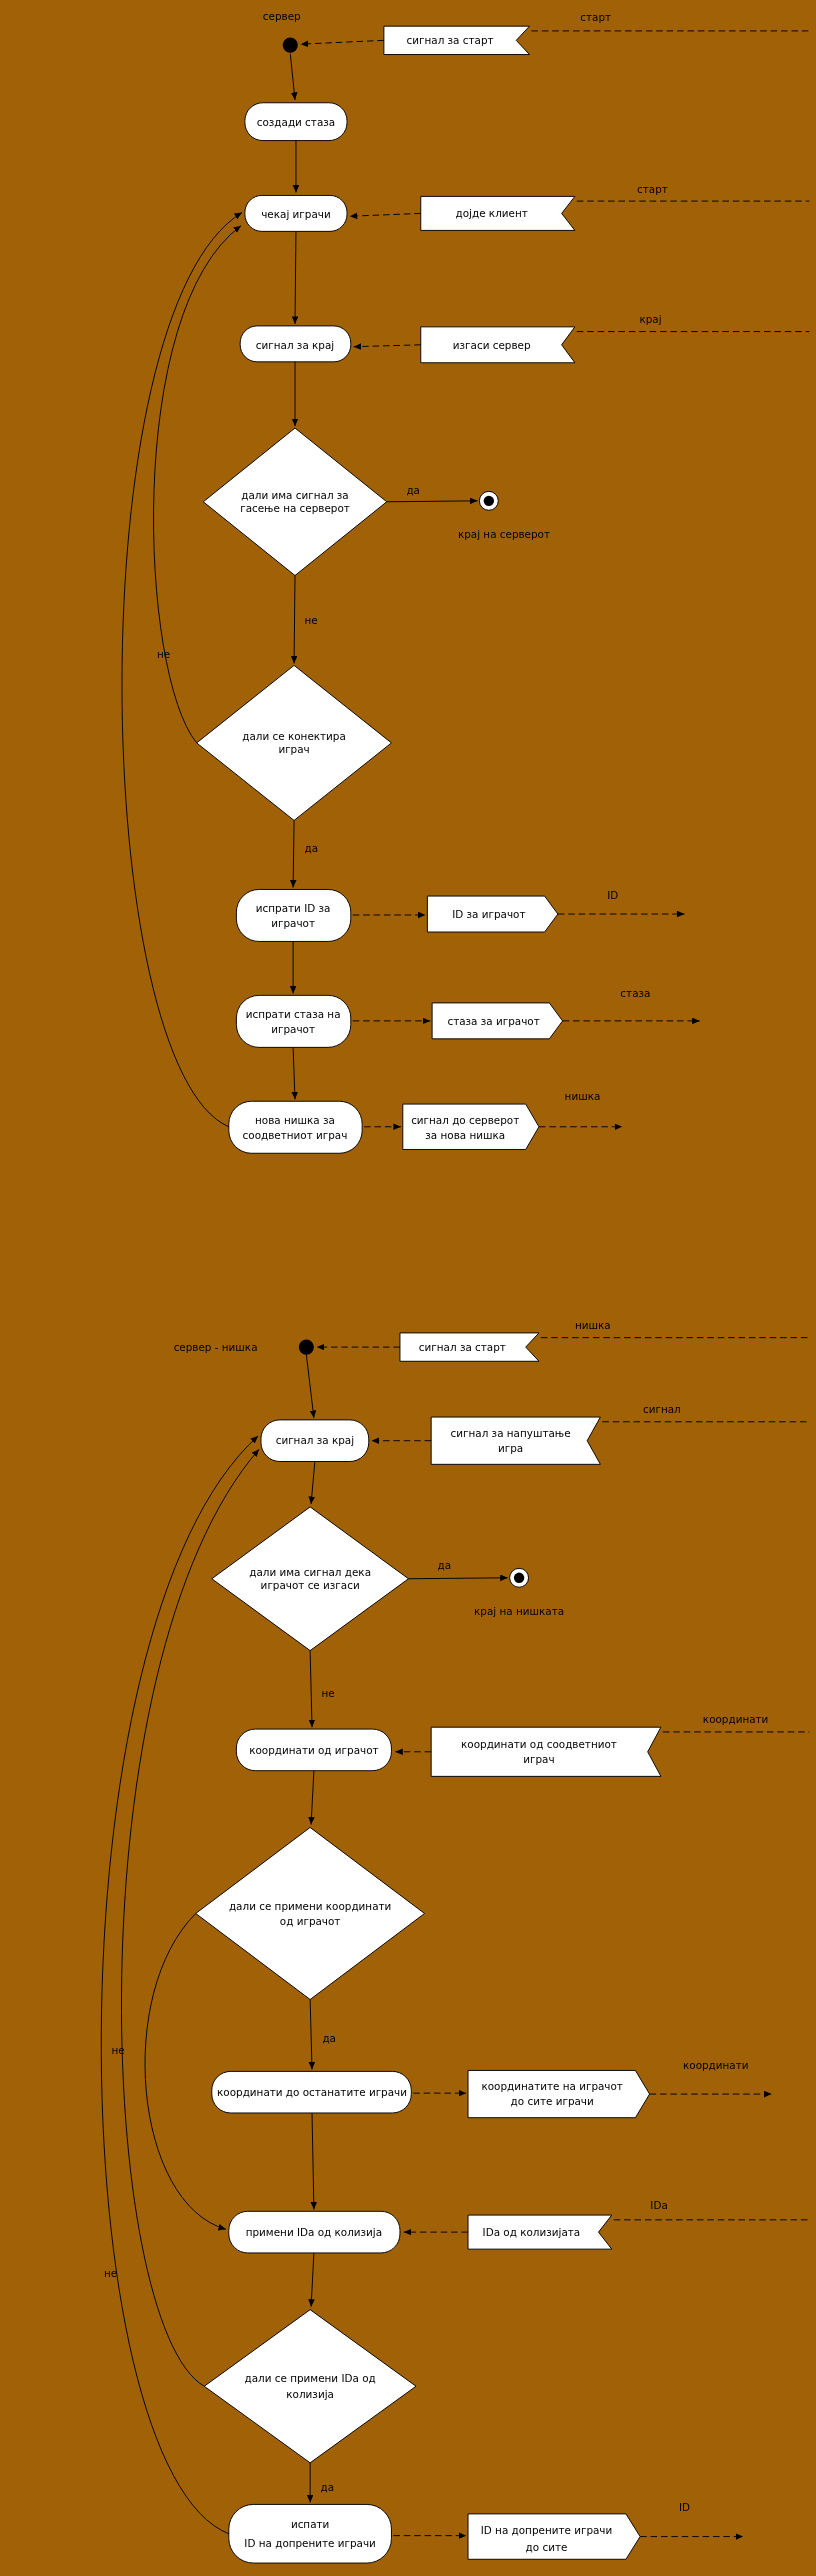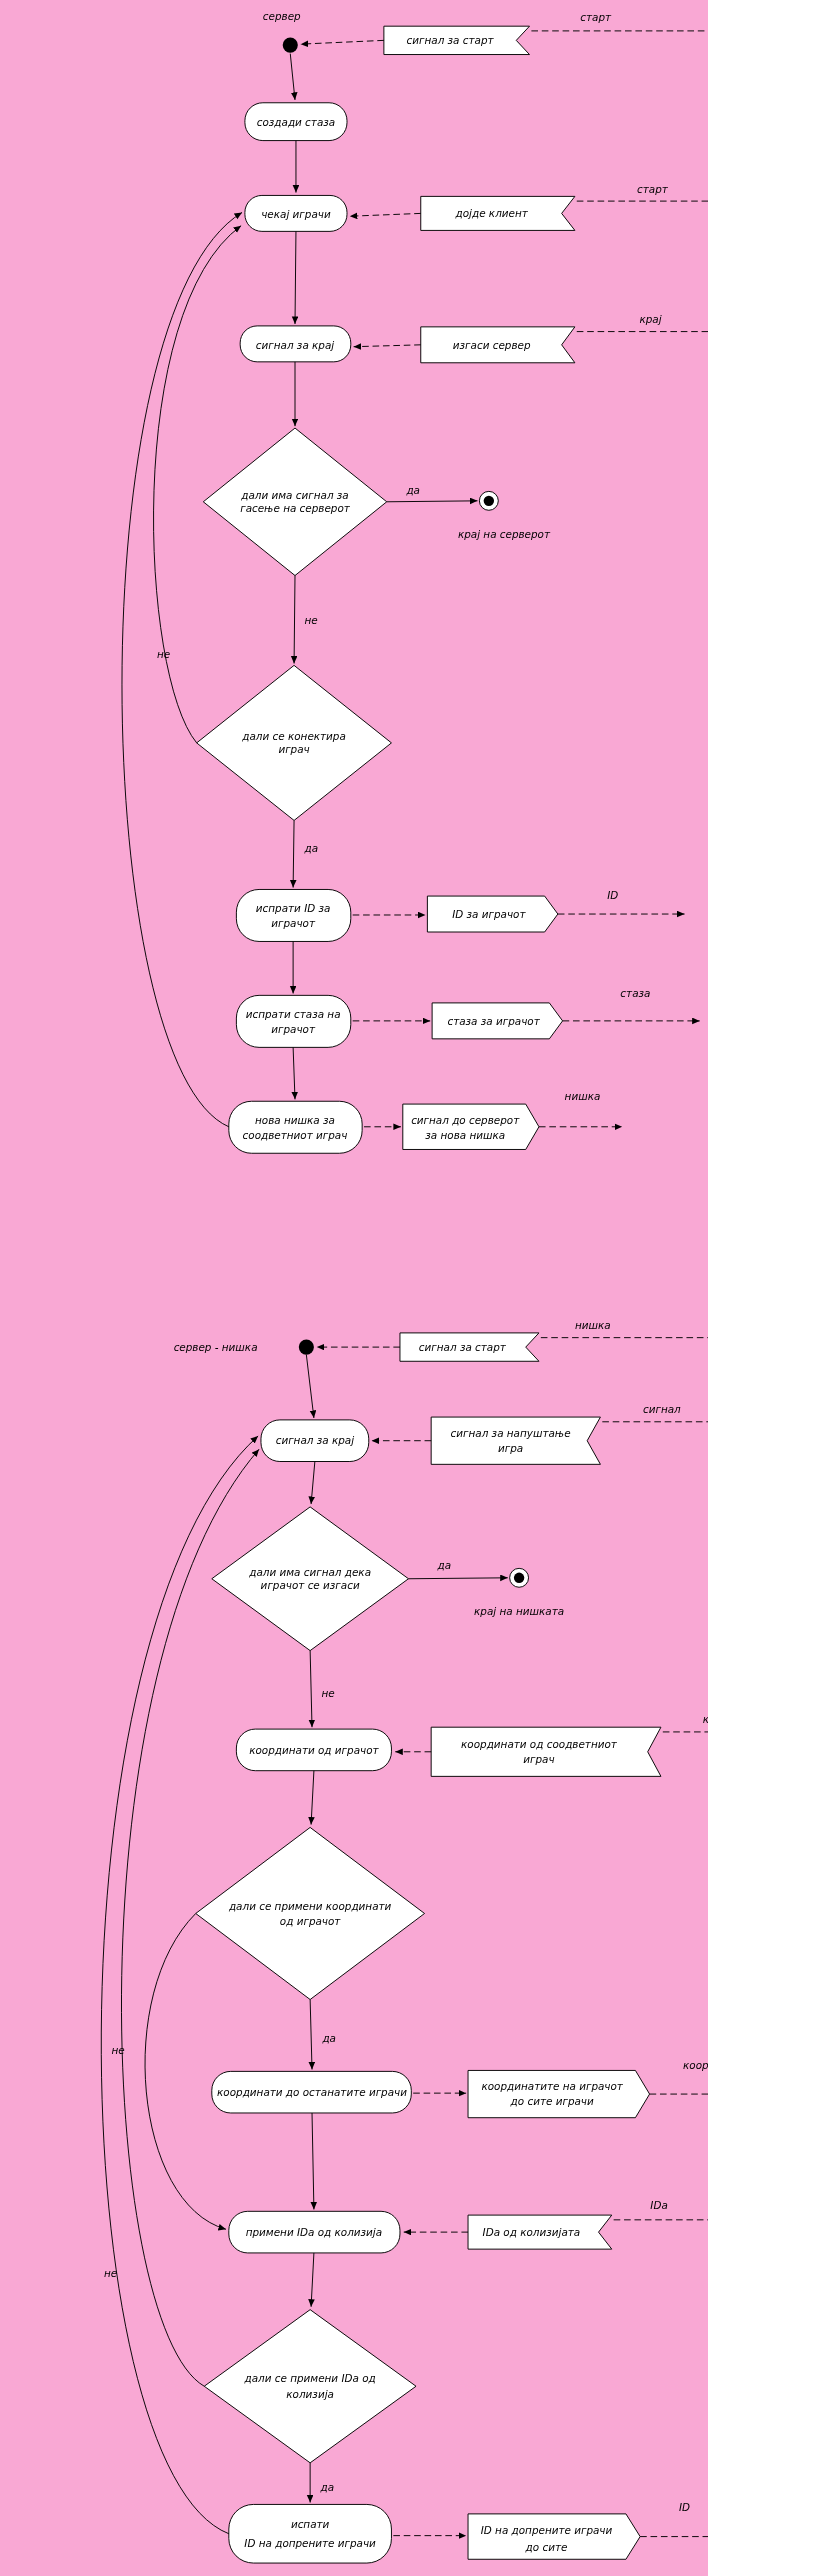--- a/index.html
+++ b/index.html
@@ -1,16 +1,16 @@
 <!DOCTYPE html>
 <html style="font-size:15px"><head>
 <meta charset="utf-8">
 <style>
   html,body{margin:0;padding:0;background:#ffffff;}
-  .canvas{position:relative;width:708px;height:2576px;background:#f9a8d4;overflow:hidden;font-style:italic;}
+  .canvas{position:relative;width:816px;height:2576px;background:#a16207;overflow:hidden;}
   svg{display:block;}
   svg text{font-family:"DejaVu Sans","Liberation Sans",sans-serif;font-size:11px;fill:#000000;}
   .sh{fill:#ffffff;stroke:#000000;stroke-width:1;}
   .ln{fill:none;stroke:#000000;stroke-width:1;}
   .dl{fill:none;stroke:#000000;stroke-width:1;stroke-dasharray:7 4;}
   .blk{fill:#000000;}
 </style>
 </head>
 <body>
 

